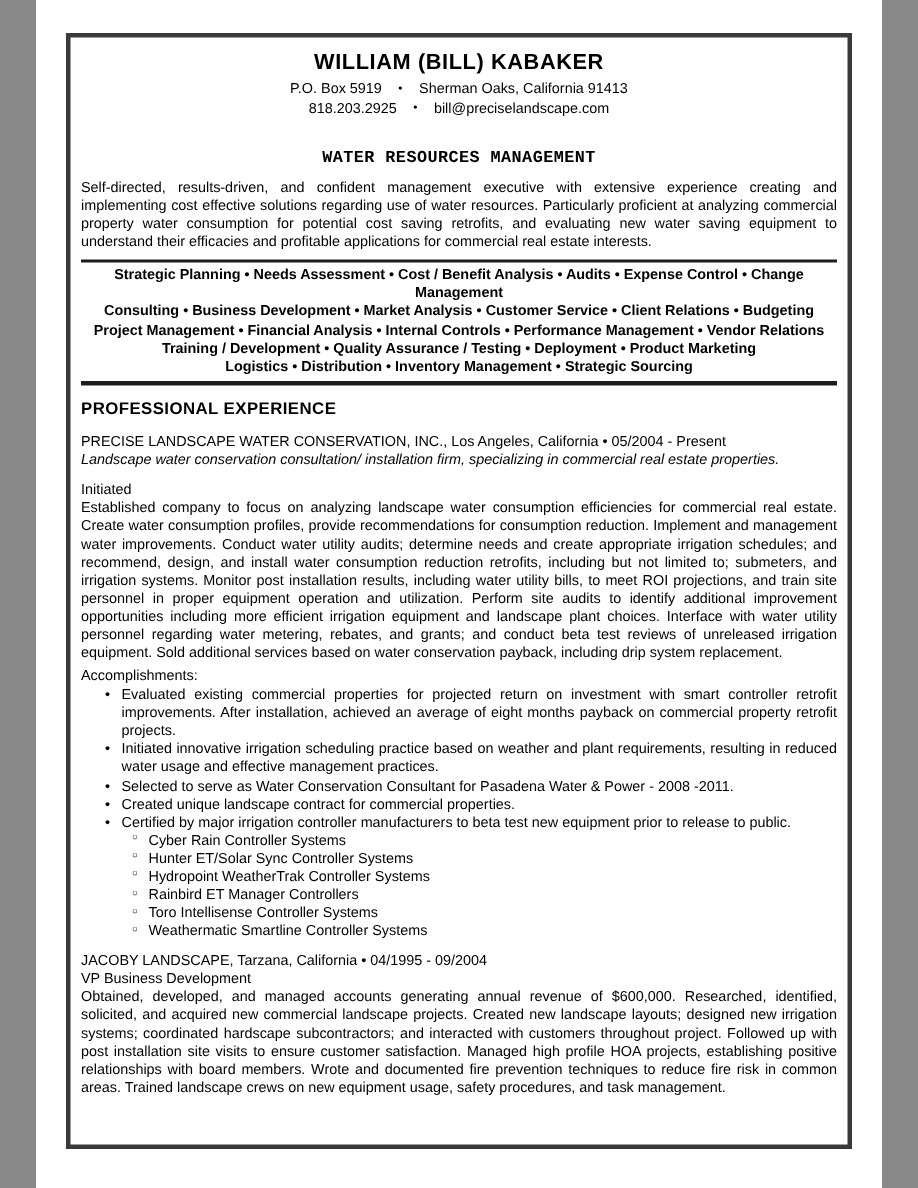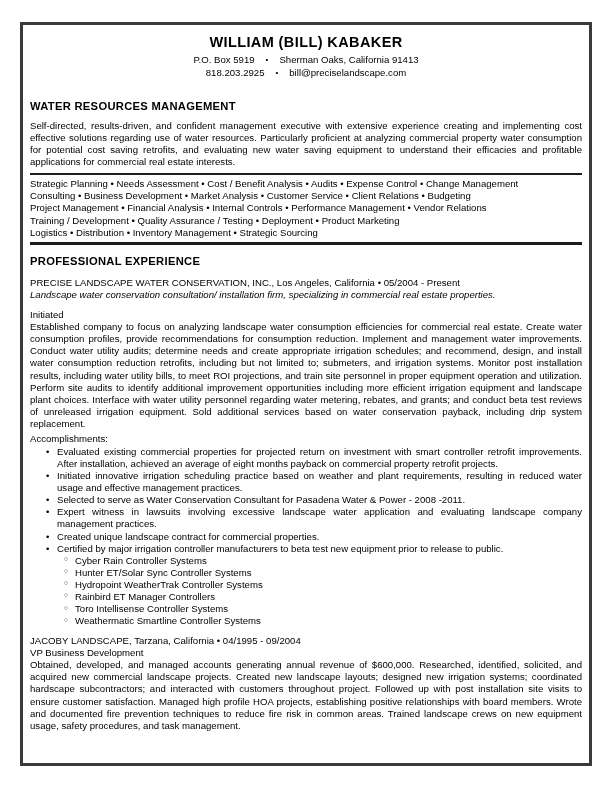--- a/index.html
+++ b/index.html
@@ -1,19 +1,19 @@
 <!DOCTYPE html>
 <html><head>
 <meta charset="utf-8">
 <style>
   * { margin:0; padding:0; box-sizing:border-box; }
   html,body { background:#888; }
   .page {
     position:relative;
-    width:612px; height:792px;
+    width:564px; height:792px;
     margin:0 auto;
     background:#ffffff;
     font-family:"Liberation Sans","DejaVu Sans",sans-serif;
     font-size:9.6px;
     line-height:1.26;
     color:#000000;
     overflow:hidden;
   }
   .frame {
     position:absolute;
@@ -25,27 +25,27 @@
   
   .hdr { text-align:center; }
   .person-name {
     font-size:14.5px; font-weight:bold; letter-spacing:0.4px;
     margin-top:3px; margin-bottom:3px;
   }
   .contact-line { line-height:1.32; }
   .sep { display:inline-block; margin:0 11px; font-size:8px; vertical-align:1px; }
   .resume-title {
     font-size:11.2px; font-weight:bold; letter-spacing:0.3px;
-    text-align:left; margin-top:19px; margin-bottom:7px;
+    text-align:center; margin-top:19px; margin-bottom:7px;font-family:Liberation Mono, monospace;
   }
   
   .summary { text-align:justify; margin-bottom:5px; }
   hr.rule { border:none; border-top:2px solid #1c1c1c; margin:2px 0 3px 0; }
   hr.rule-thick { border:none; border-top:3px solid #1c1c1c; margin:3px 0 0 0; }
-  .skills { text-align:left; line-height:1.27; margin-bottom:2px; }
+  .skills { text-align:center; line-height:1.27; margin-bottom:2px;font-weight:bold; }
   
   .section-heading {
     font-size:11.2px; font-weight:bold; letter-spacing:0.3px;
     text-align:left; margin:9px 0 9px 0;
   }
   .company-line { margin-top:5px; }
   .firm-desc { font-style:italic; margin-bottom:8px; }
   .role { margin:0; }
   .body-par { text-align:justify; margin-bottom:3px; }
   .acc-label { margin:1px 0 1px 0; }
@@ -102,21 +102,20 @@
         <span>05/2004 - Present</span>
       </div>
       <p class="firm-desc">Landscape water conservation consultation/ installation firm, specializing in commercial real estate properties.</p>
       <p class="role">Initiated</p>
       <p class="body-par">Established company to focus on analyzing landscape water consumption efficiencies for commercial real estate. Create water consumption profiles, provide recommendations for consumption reduction. Implement and management water improvements. Conduct water utility audits; determine needs and create appropriate irrigation schedules; and recommend, design, and install water consumption reduction retrofits, including but not limited to; submeters, and irrigation systems. Monitor post installation results, including water utility bills, to meet ROI projections, and train site personnel in proper equipment operation and utilization. Perform site audits to identify additional improvement opportunities including more efficient irrigation equipment and landscape plant choices. Interface with water utility personnel regarding water metering, rebates, and grants; and conduct beta test reviews of unreleased irrigation equipment. Sold additional services based on water conservation payback, including drip system replacement.</p>
       <p class="acc-label">Accomplishments:</p>
       <ul class="bullets">
         <li><span>Evaluated existing commercial properties for projected return on investment with smart controller retrofit improvements. After installation, achieved an average of eight months payback on commercial property retrofit projects.</span></li>
         <li><span>Initiated innovative irrigation scheduling practice based on weather and plant requirements, resulting in reduced water usage and effective management practices.</span></li>
         <li><span>Selected to serve as Water Conservation Consultant for Pasadena Water &amp; Power - 2008 -2011.</span></li>
-        <li><span>Expert witness in lawsuits involving excessive landscape water application and evaluating landscape company management practices.</span></li>
         <li><span>Created unique landscape contract for commercial properties.</span></li>
         <li>
           <span>Certified by major irrigation controller manufacturers to beta test new equipment prior to release to public.</span>
           <ul class="subs">
             <li><span>Cyber Rain Controller Systems</span></li>
             <li><span>Hunter ET/Solar Sync Controller Systems</span></li>
             <li><span>Hydropoint WeatherTrak Controller Systems</span></li>
             <li><span>Rainbird ET Manager Controllers</span></li>
             <li><span>Toro Intellisense Controller Systems</span></li>
             <li><span>Weathermatic Smartline Controller Systems</span></li>

